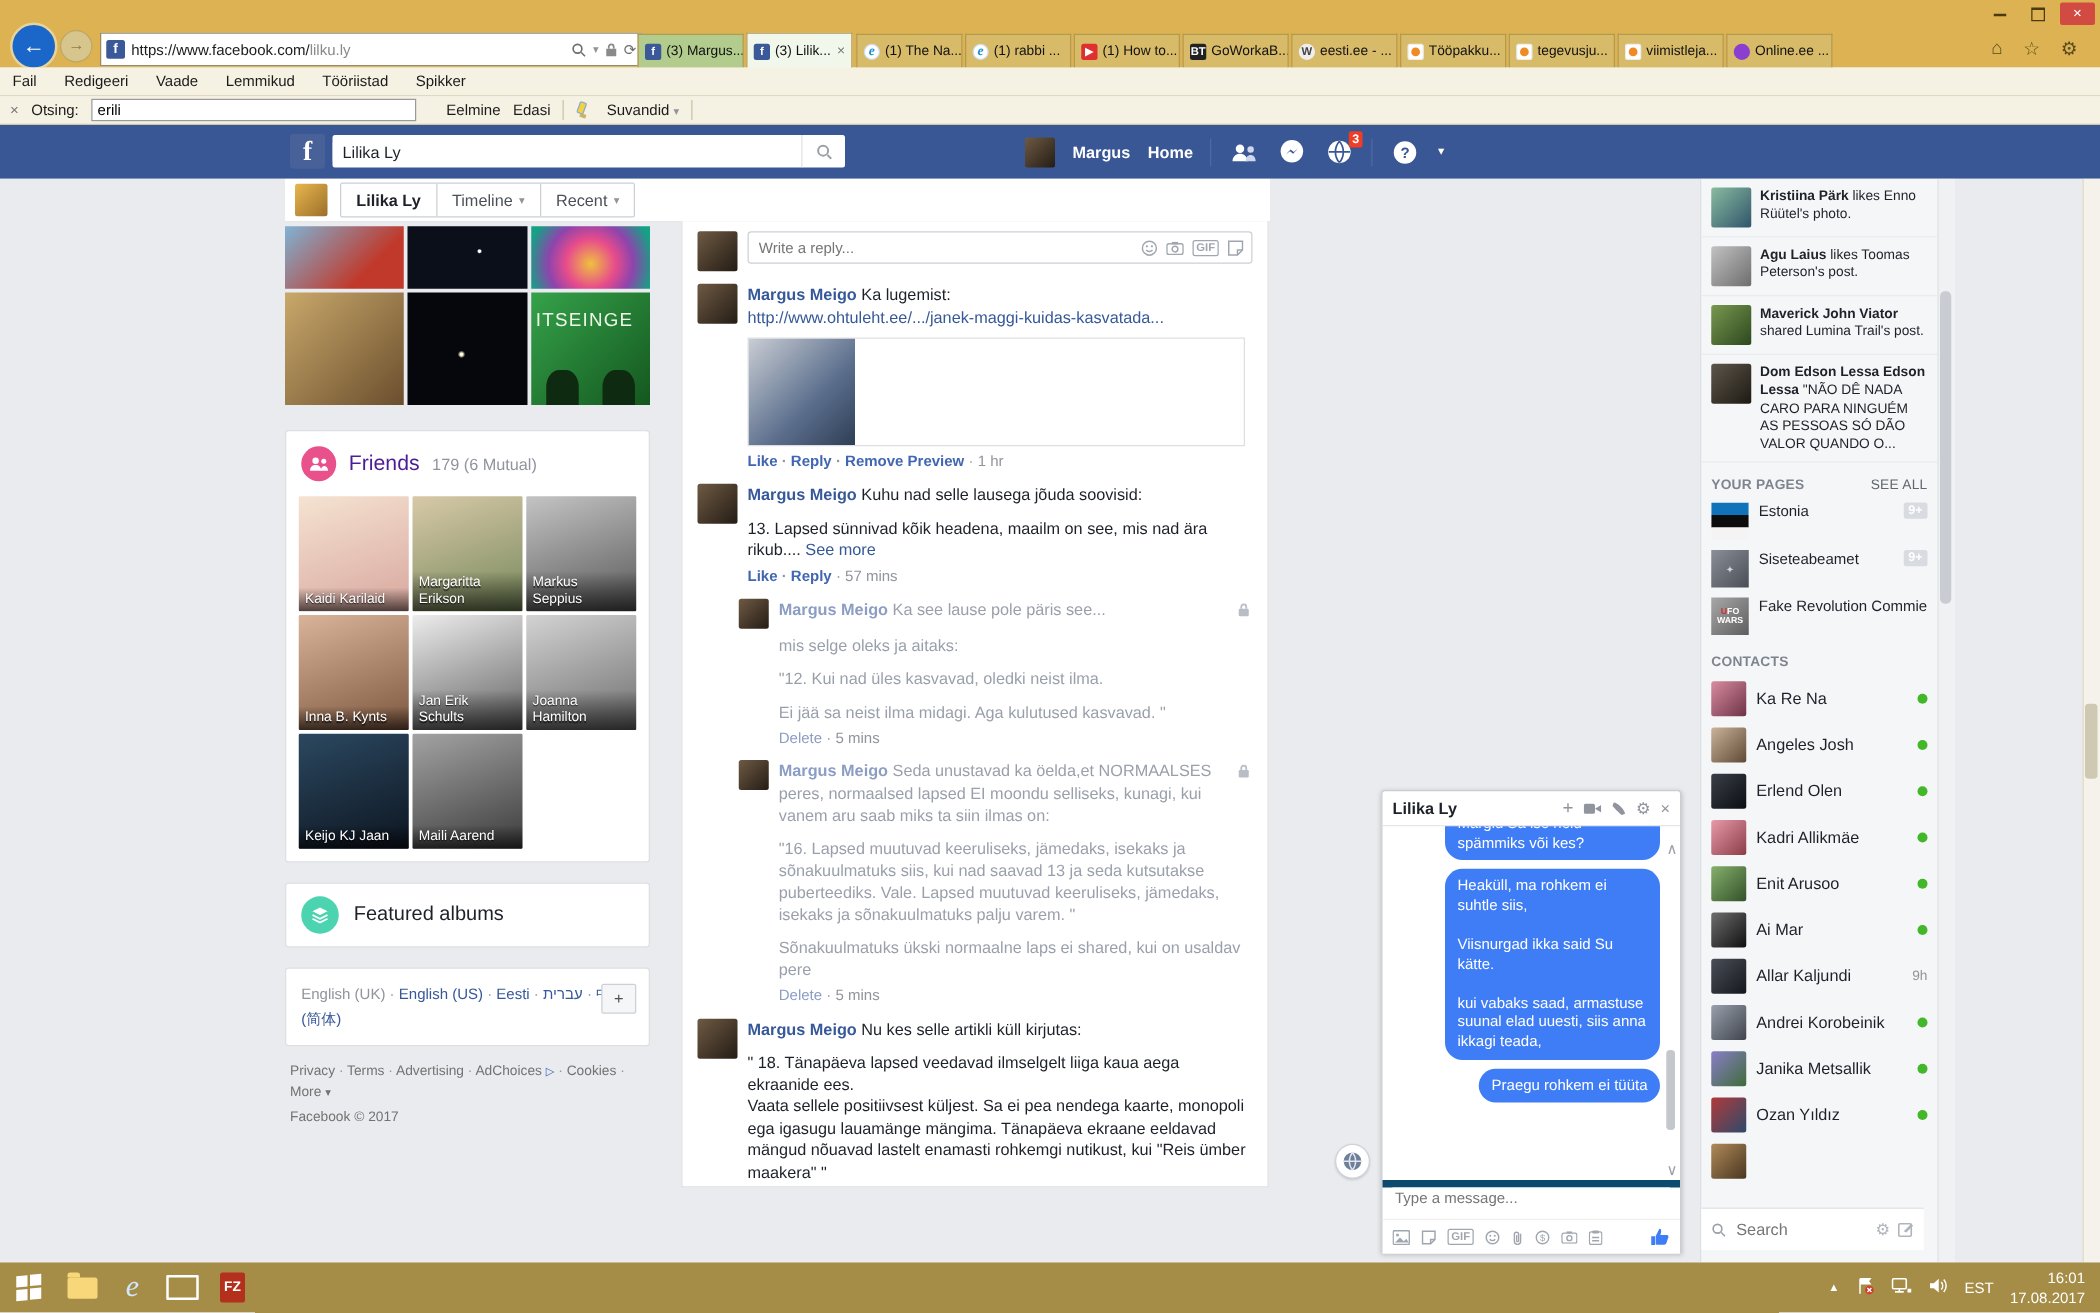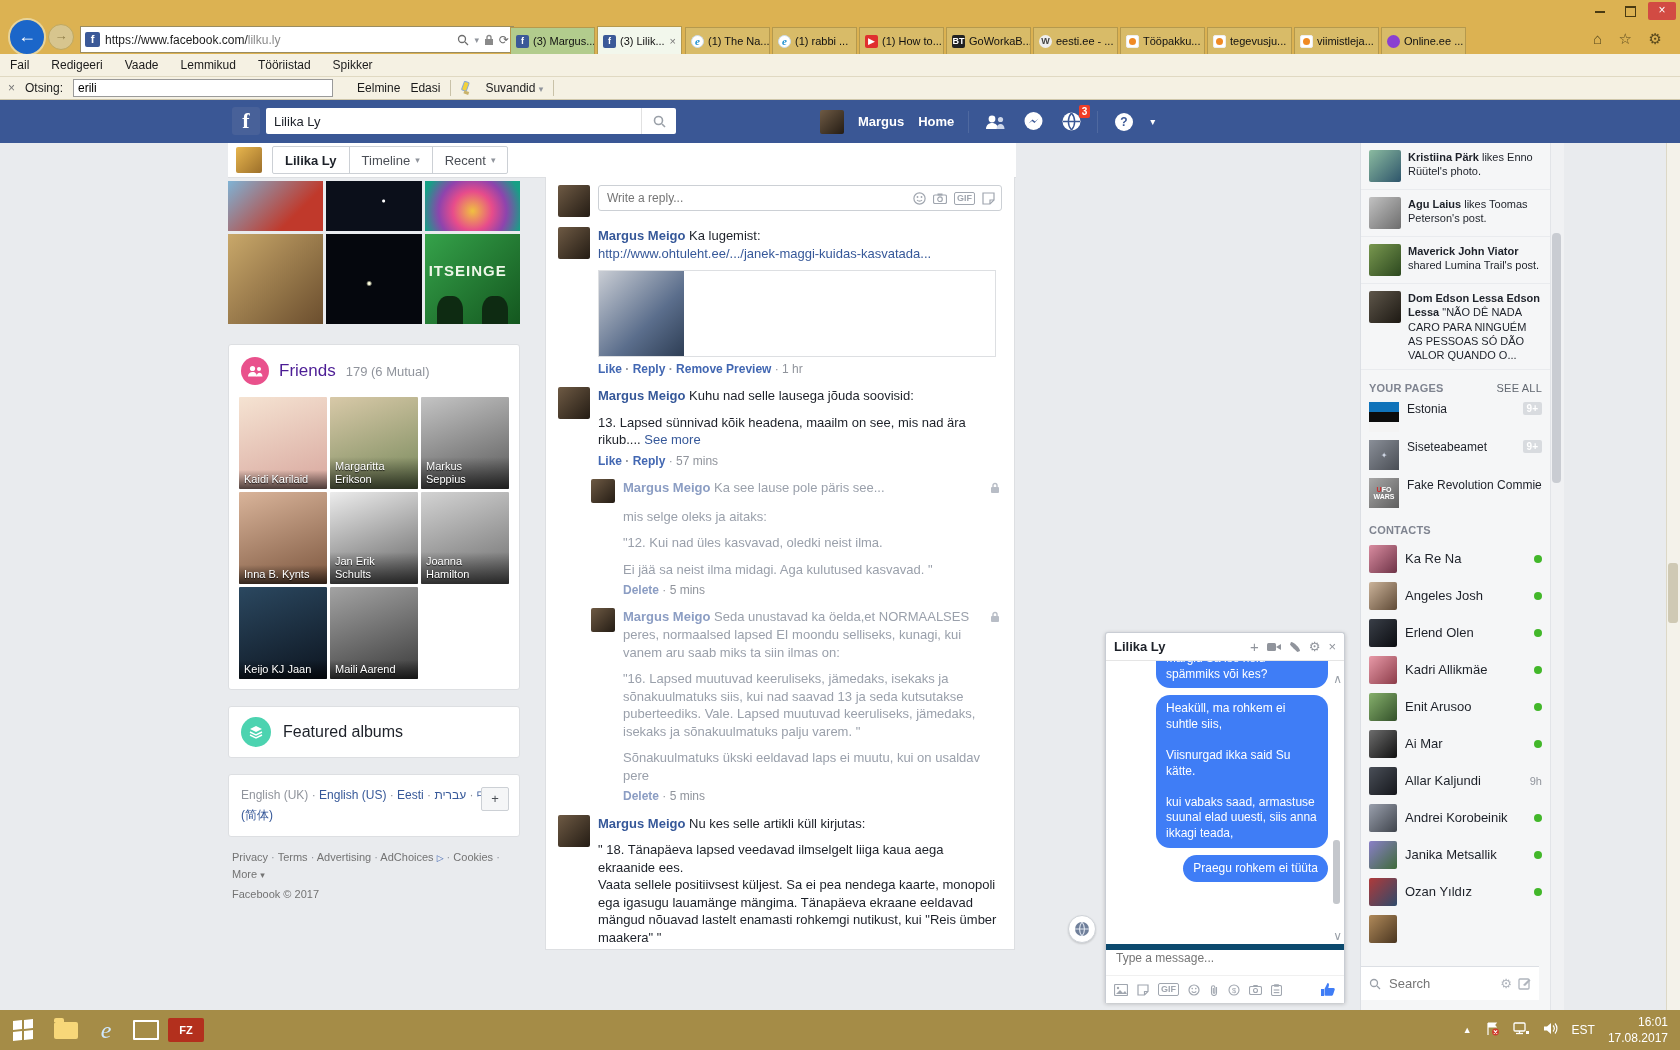--- a/index.html
+++ b/index.html
@@ -98,21 +98,21 @@
   .linkcard{display:flex;border:1px solid #dddfe2;margin:8px 0 4px;width:396px}
   .lcimg{flex:0 0 85px;height:85px}
   .lcbody{padding:6px 10px;overflow:hidden}
   .lctitle{font-family:"Liberation Serif",serif;font-size:16px;font-weight:bold;color:#1d2129;line-height:1.2;margin-bottom:3px}
   .lcdesc{font-size:12px;color:#606770;margin-bottom:4px}
   .lcsrc{font-size:11px;color:#90949c;text-transform:uppercase}
   .pending .cbody,.pending .cname{color:#9aa0ab}
   .pending .cname{color:#8b9dc3}
   .pending .cbody p{margin:9px 0 0}
   .cbody p{margin:9px 0 0}
-  .del a{color:#8b9dc3;font-weight:bold;text-decoration:none}
+  .del a{color:#8b9dc3;font-weight:normal;text-decoration:none}
   .lockic{margin-left:auto;flex:0 0 12px;padding-top:2px}
   .prewrap{white-space:pre-line}
   
   .rail{left:1360px;top:0;width:190px;height:867px;background:#f5f6f7;border-left:1px solid #dcdfe4;box-sizing:border-box}
   .trow{display:flex;gap:7px;padding:7px 8px;border-bottom:1px solid #e9ebee;font-size:11px;color:#1d2129;line-height:1.3}
   .tav{flex:0 0 32px;width:32px;height:32px;border-radius:2px}
   .shead{display:flex;justify-content:space-between;padding:12px 8px 4px;font-size:11px;font-weight:bold;color:#7f8490;letter-spacing:.2px}
   .shead .seeall{color:#616770;font-weight:normal}
   .prow{display:flex;align-items:flex-start;gap:8px;padding:4px 8px;font-size:12px;color:#1d2129}
   .pav32{flex:0 0 30px;width:30px;height:30px;position:relative;overflow:hidden}
@@ -148,33 +148,33 @@
   
   .taskbar{left:0;top:1010px;width:1680px;height:40px;background:#a58c47;display:flex;align-items:center;color:#fff}
   .startbtn{width:46px;height:40px;display:flex;align-items:center;justify-content:center}
   .winlogo{display:grid;grid-template-columns:9px 9px;grid-template-rows:9px 9px;gap:2px;transform:skewY(-6deg)}
   .winlogo span{background:#fff}
   .tbicon{width:40px;height:40px;display:flex;align-items:center;justify-content:center}
   .folder{width:24px;height:17px;background:#f7d779;border-radius:2px;position:relative}
   .folder::before{content:"";position:absolute;left:0;top:-4px;width:10px;height:4px;background:#f7d779;border-radius:2px 2px 0 0}
   .ielogo{font-family:"Liberation Serif",serif;font-style:italic;font-size:24px;color:#cfe8ff;line-height:24px}
   .appwin{width:22px;height:16px;border:2px solid #fff;border-radius:1px}
-  .fzlogo{width:36px;height:24px;background:#b3301d;color:#fff;font-size:11px;font-weight:bold;display:flex;align-items:center;justify-content:center;border-radius:2px}
+  .fzlogo{width:20px;height:24px;background:#b3301d;color:#fff;font-size:11px;font-weight:bold;display:flex;align-items:center;justify-content:center;border-radius:2px}
   .tray{margin-left:auto;display:flex;align-items:center;gap:13px;padding-right:12px;font-size:12px}
   .clock{text-align:right;font-size:12px;line-height:1.35}
   
   .gMar{background:linear-gradient(135deg,#6e5a44,#241c14)}
   .gLil{background:linear-gradient(135deg,#e8b64e,#9c6f2a)}
   .p1{background:linear-gradient(135deg,#7fb3d5,#c0392b 70%)}
   .p2{background:radial-gradient(circle at 60% 40%,#fff 0 1px,#0b0f1a 2px)}
   .p3{background:radial-gradient(circle at 50% 60%,#f0c040,#e74c8b 35%,#8e44ad 60%,#16a085 90%)}
   .p4{background:linear-gradient(135deg,#c9a86a,#6b4e2e)}
   .p5{background:radial-gradient(circle at 45% 55%,#ffd 0 1px,#05070d 3px)}
   .p6{background:linear-gradient(135deg,#35a24a,#14571f)}
-  .p6txt{position:absolute;left:4px;top:28px;color:#eef7e8;font-weight:bold;font-size:15px;letter-spacing:1px}
+  .p6txt{position:absolute;left:4px;top:14px;color:#eef7e8;font-weight:normal;font-size:15px;letter-spacing:1px}
   .p6 .hand{position:absolute;width:26px;height:34px;background:#0e2b12;border-radius:40% 40% 20% 20%;bottom:-6px}
   .f1{background:linear-gradient(160deg,#d8c9a8,#76885a)}
   .f2{background:linear-gradient(160deg,#f5e3d2,#d8a79e)}
   .f3{background:linear-gradient(160deg,#c4c4c4,#585858)}
   .f4{background:linear-gradient(160deg,#d9b49a,#7d573f)}
   .f5{background:linear-gradient(160deg,#ececec,#636363)}
   .f6{background:linear-gradient(160deg,#3a3a3a,#0d0d0d)}
   .f7{background:linear-gradient(160deg,#d3d3d3,#6e6e6e)}
   .f8{background:linear-gradient(160deg,#2b4860,#0d1520)}
   .f9{background:linear-gradient(160deg,#a3a3a3,#3c3c3c)}
@@ -520,21 +520,21 @@
       <span class="cav sm gMar"></span>
       <div class="cbody">
         <div style="display:flex">
             <span><span class="cname">Margus Meigo</span> <span>Seda unustavad ka öelda,et NORMAALSES peres, normaalsed lapsed EI moondu selliseks, kunagi, kui vanem aru saab miks ta siin ilmas on:</span></span>
           <span class="lockic"><svg width="10" height="12" viewBox="0 0 10 12">
                 <rect x="1" y="5" width="8" height="6" rx="1" fill="#b8bdc6"></rect>
                 <path d="M3 5V3.5A2 2 0 0 1 7 3.5V5" fill="none" stroke="#b8bdc6" stroke-width="1.4"></path>
               </svg></span>
           </div>
         <p>"16. Lapsed muutuvad keeruliseks, jämedaks, isekaks ja sõnakuulmatuks siis, kui nad saavad 13 ja seda kutsutakse puberteediks. Vale. Lapsed muutuvad keeruliseks, jämedaks, isekaks ja sõnakuulmatuks palju varem. "</p>
-        <p>Sõnakuulmatuks ükski eeldavad laps ei muutu, kui on usaldav pere</p>
+        <p>Sõnakuulmatuks ükski normaalne laps ei shared, kui on usaldav pere</p>
         <div class="actions dotsep del"><a>Delete</a><span>5 mins</span></div>
       </div>
     </div>
 
     <div class="crow">
       <span class="cav gMar"></span>
       <div class="cbody">
         <div><span class="cname">Margus Meigo</span> <span>Nu kes selle artikli küll kirjutas:</span></div>
         <p class="prewrap">" 18. Tänapäeva lapsed veedavad ilmselgelt liiga kaua aega ekraanide ees.
 Vaata sellele positiivsest küljest. Sa ei pea nendega kaarte, monopoli ega igasugu lauamänge mängima. Tänapäeva ekraane eeldavad mängud nõuavad lastelt enamasti rohkemgi nutikust, kui "Reis ümber maakera" "</p>

